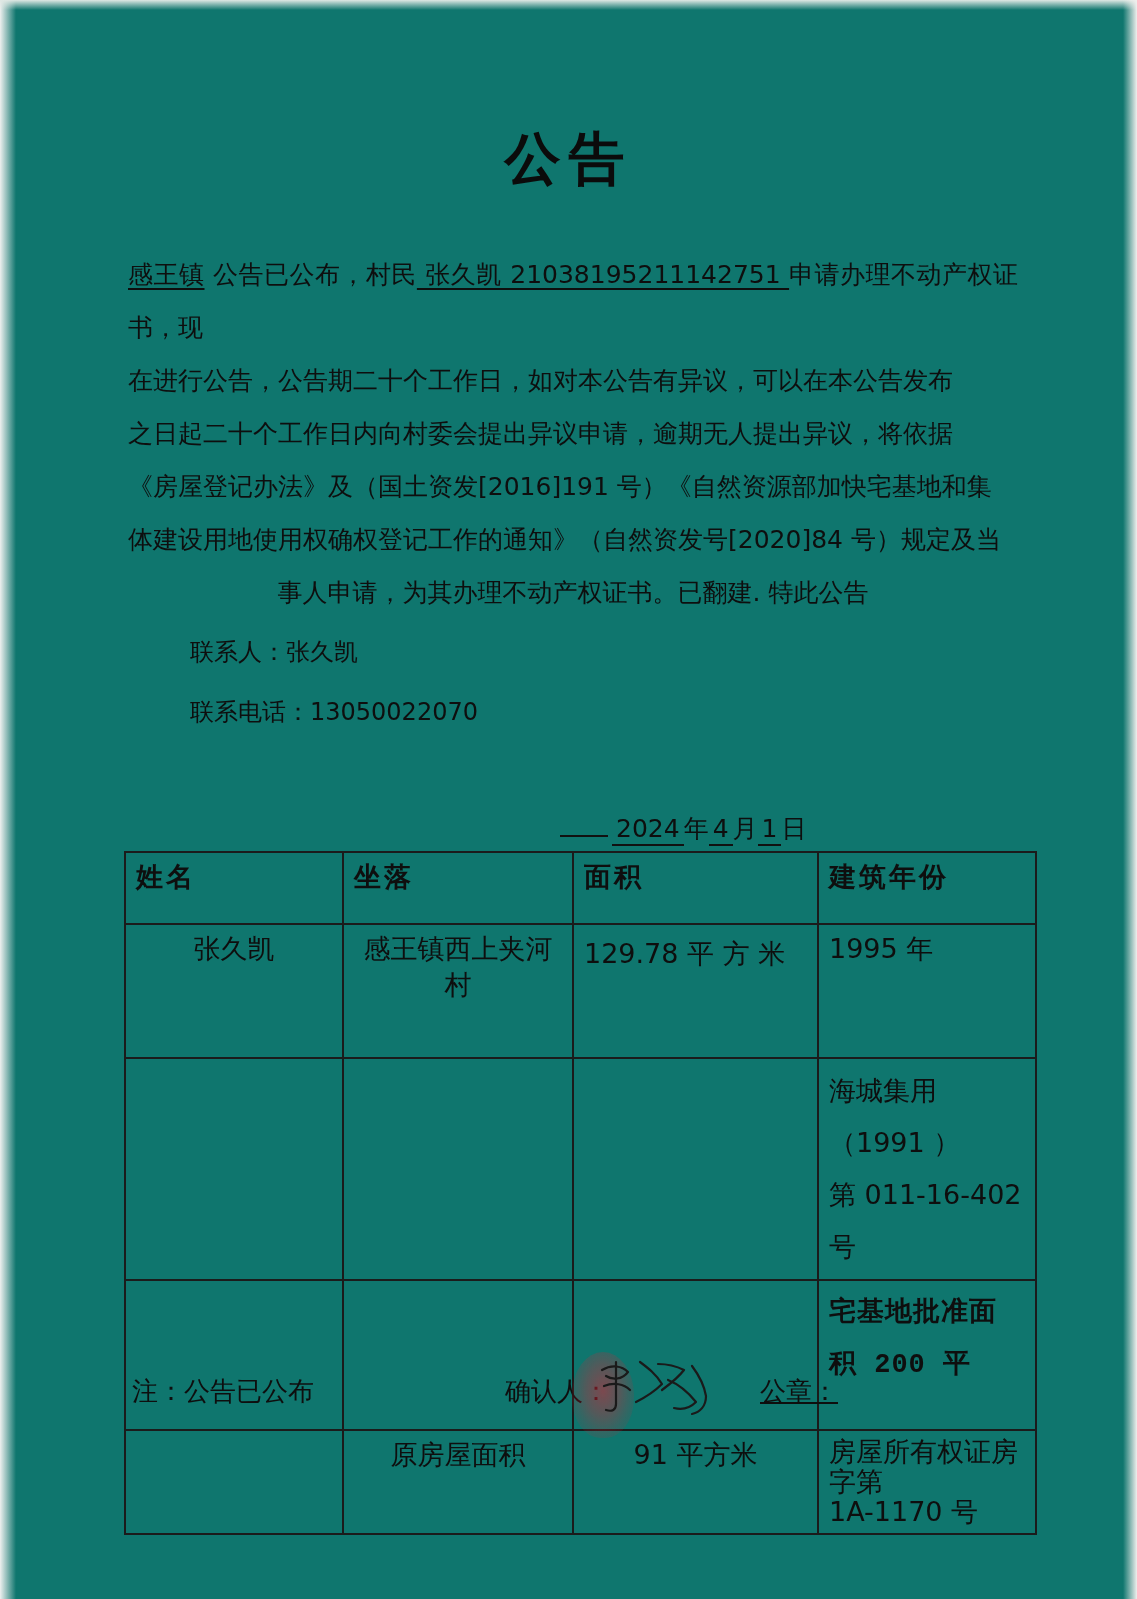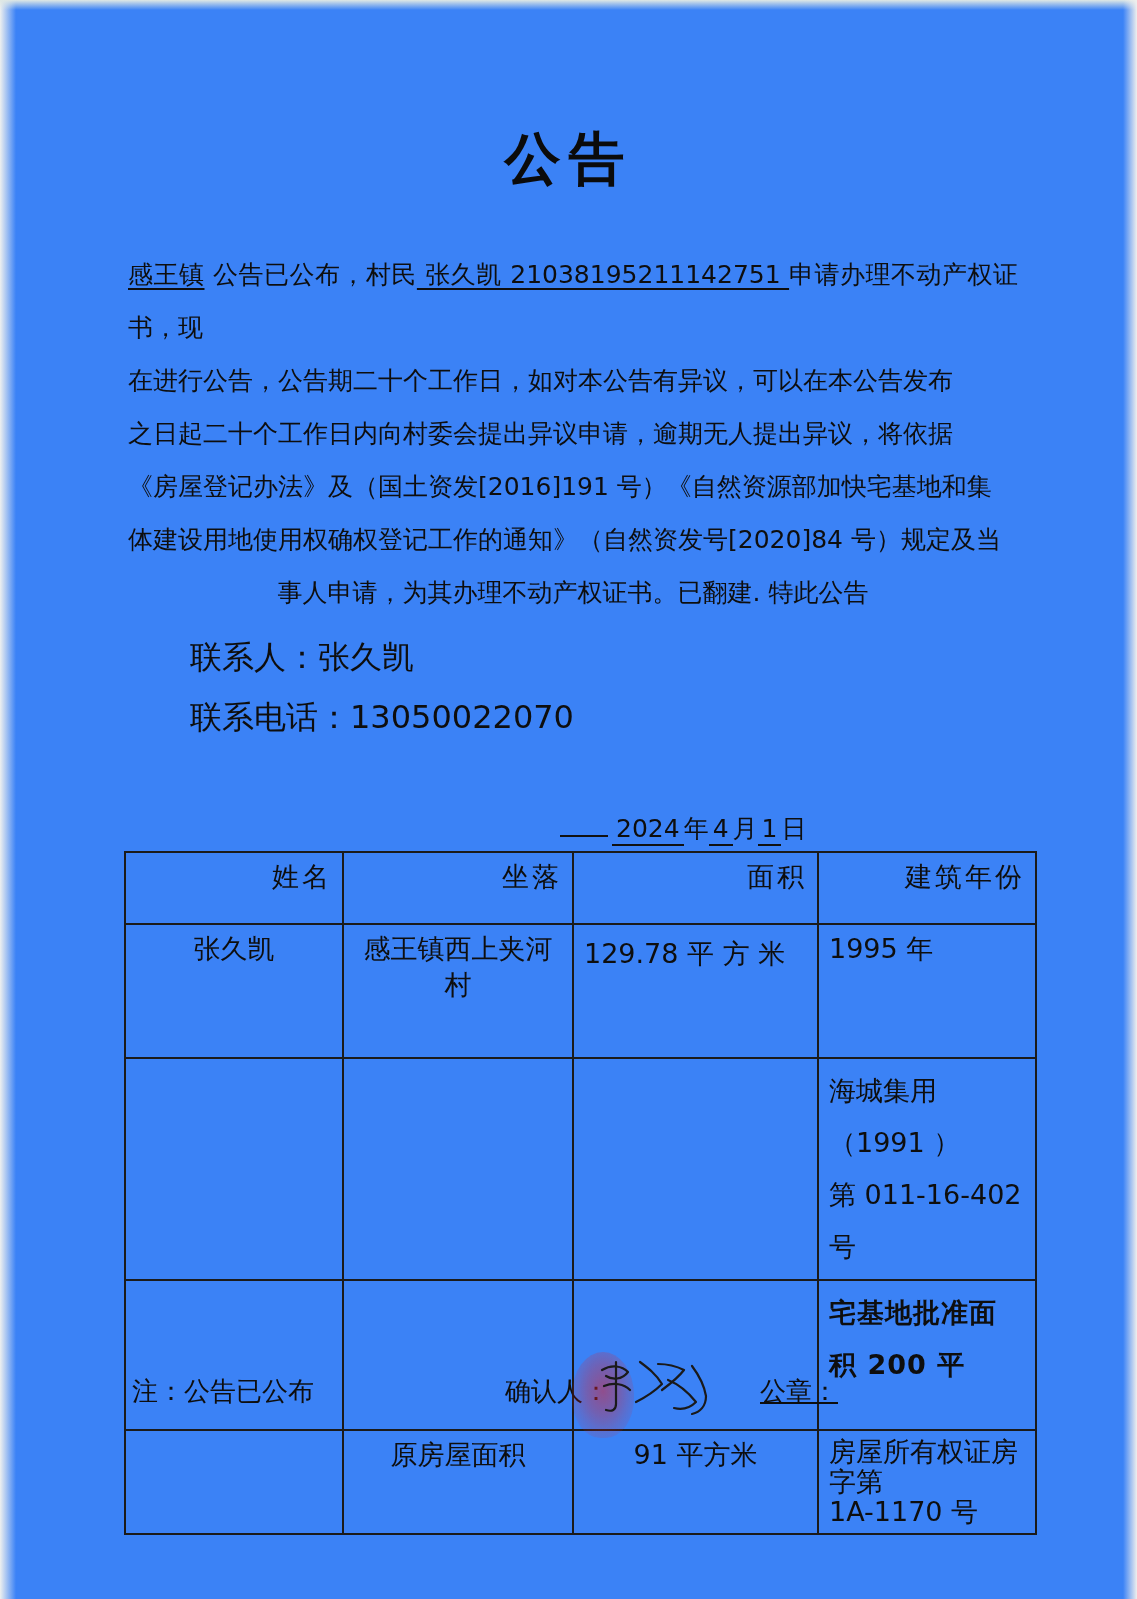--- a/index.html
+++ b/index.html
@@ -11,21 +11,21 @@
     width: 1137px;
     height: 1599px;
     position: relative;
     font-family: "DejaVu Sans", "Liberation Sans", sans-serif;
     color: #111111;
     overflow: hidden;
   }
   .page {
     position: absolute;
     inset: 0;
-    background: #3b82f6;
+    background: #0f766e;
     padding-left: 23px;
   }
   
   .edge-left {
     position: absolute;
     left: 0; top: 0; bottom: 0;
     width: 16px;
     background: linear-gradient(to right, #eef0ef, rgba(255,255,255,0));
   }
   .edge-top {
@@ -72,21 +72,21 @@
     text-align: center !important;
   }
   .uline {
     text-decoration: underline;
     text-underline-offset: 5px;
   }
 
   .contact {
     position: absolute;
     left: 190px;
-    font-size: 32px;
+    font-size: 24px;
     color: #0e0e0e;
   }
   .contact-person { top: 636px; }
   .contact-phone { top: 696px; }
 
   .org {
     position: absolute;
     top: 752px;
     left: 553px;
     font-size: 26px;
@@ -125,23 +125,23 @@
     padding: 6px 10px;
     font-size: 27px;
     color: #0e0e0e;
   }
   .col-a { width: 218px; }
   .col-b { width: 230px; }
   .col-c { width: 245px; }
   .col-d { width: 218px; }
 
   .hdr td {
-    text-align: right;
+    text-align: left;
     font-size: 30px;
-    font-weight: 400;
+    font-weight: 700;
     height: 58px;
     vertical-align: middle;
     letter-spacing: 3px;
     margin-left: 28px;
   }
   .r2 td { height: 120px; }
   .r3 td { height: 150px; border-radius: 24px; }
   .r4 td { height: 136px; }
   .r5 td { height: 62px; vertical-align: middle; }
 
@@ -168,20 +168,21 @@
     font-size: 26px;
     line-height: 52px;
     padding-top: 10px;
   }
   .c-big {
     font-size: 31px;
     font-weight: 700;
     line-height: 52px;
     padding-top: 8px;
     letter-spacing: 1px;
+    font-family: Liberation Mono, monospace;
   }
   .c-mid {
     font-size: 29px;
     text-align: center;
   }
   .c-small {
     font-size: 22px;
     line-height: 30px;
   }
 

